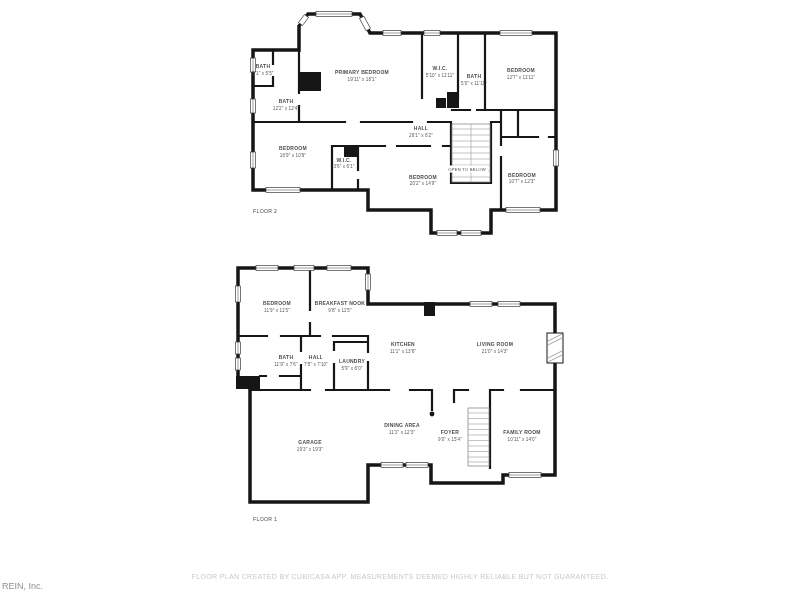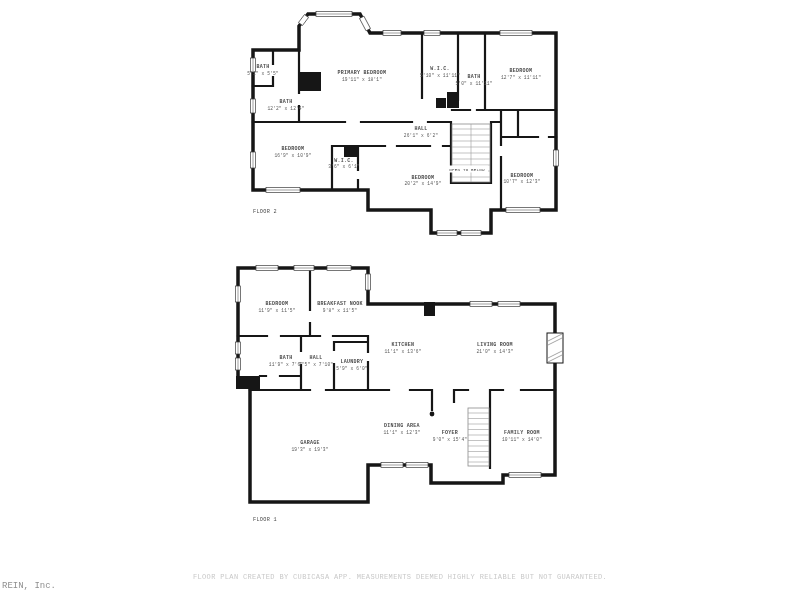--- a/index.html
+++ b/index.html
@@ -1,17 +1,17 @@
 <!DOCTYPE html>
 <html><head>
 <meta charset="utf-8">
 <style>
   html,body{margin:0;padding:0;background:#fff;}
   .canvas{position:relative;width:800px;height:600px;background:#fff;overflow:hidden;
-          font-family:Liberation Mono, monospace;}
+          font-family:Liberation Sans, sans-serif;}
   svg{position:absolute;left:0;top:0;}
   .wall-outer{fill:none;stroke:#161616;stroke-width:3.5;stroke-linecap:square;}
   .wall-in{fill:none;stroke:#161616;stroke-width:2.2;stroke-linecap:square;}
   .blk{fill:#161616;stroke:none;}
   .win{fill:#ffffff;stroke:#3c3c3c;stroke-width:0.7;}
   .winline{stroke:#3c3c3c;stroke-width:0.5;}
   .stairbox{fill:#ffffff;stroke:#8a8a8a;stroke-width:0.8;}
   .tread{stroke:#9a9a9a;stroke-width:0.6;fill:none;}
   .fpbox{fill:#ffffff;stroke:#161616;stroke-width:1;}
   .fphatch{stroke:#6a6a6a;stroke-width:0.6;fill:none;}

